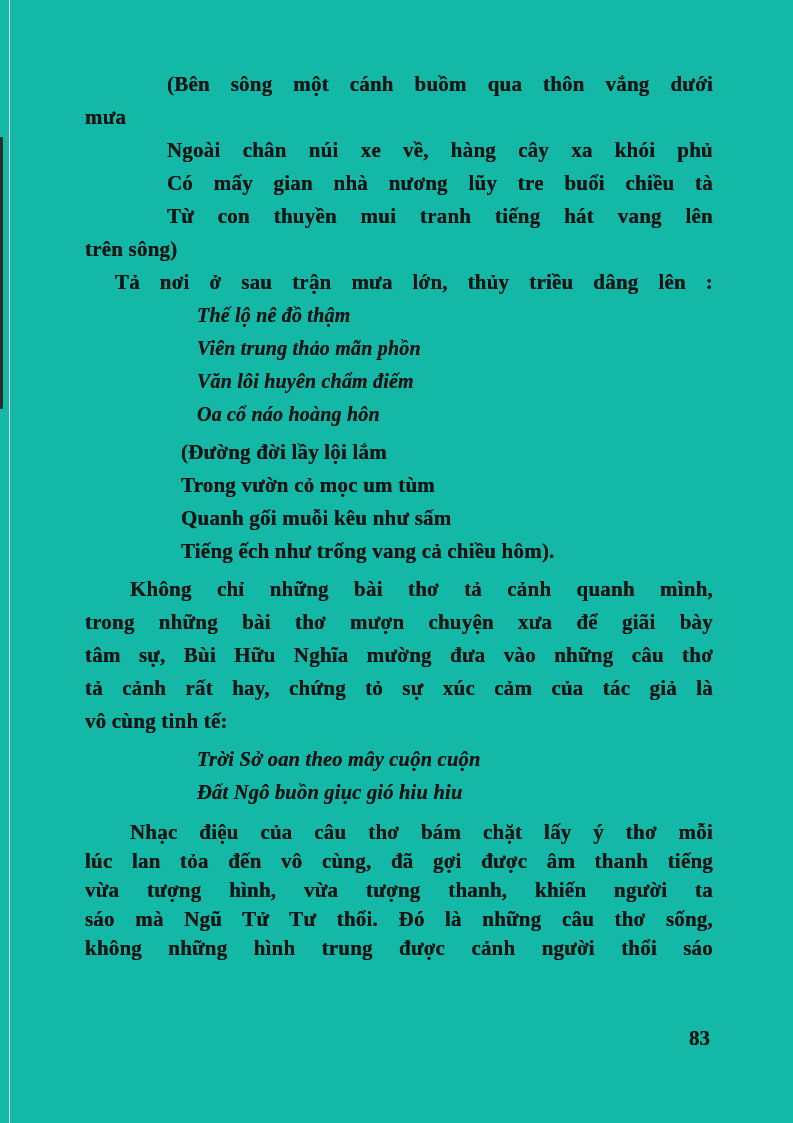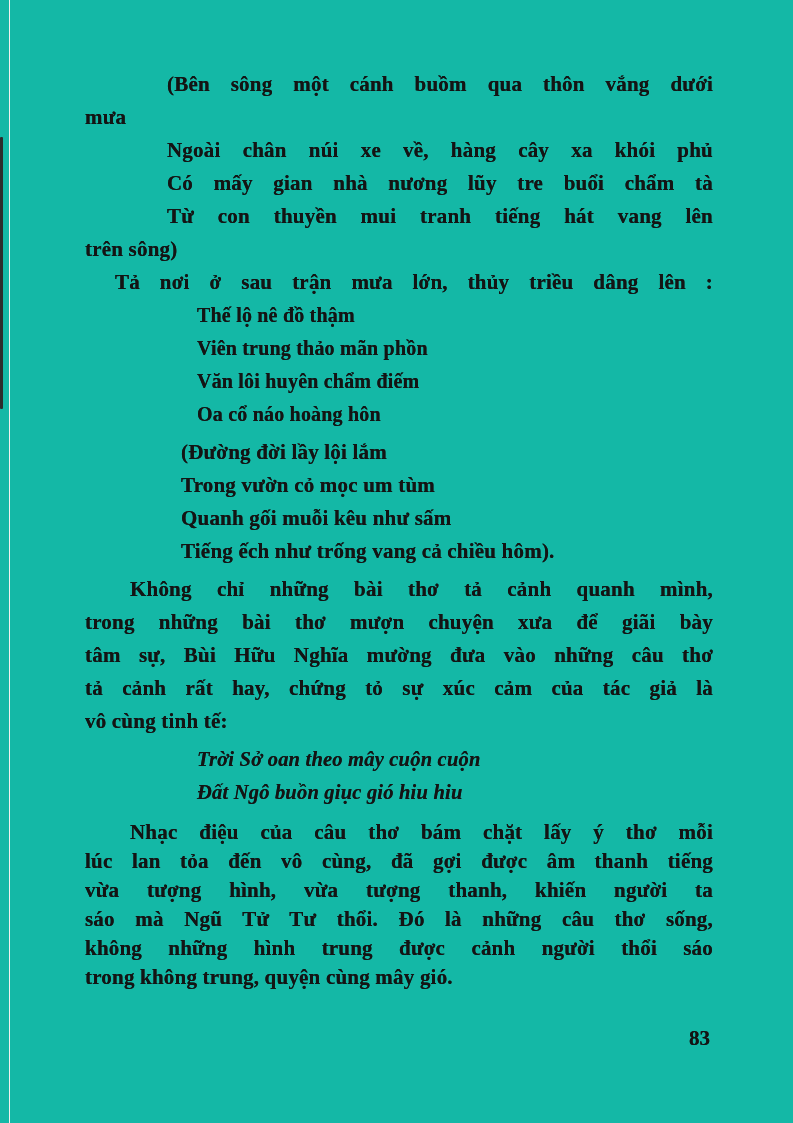--- a/index.html
+++ b/index.html
@@ -25,21 +25,21 @@
     line-height: 33px;
     white-space: normal;
     text-shadow: 0 0 0.6px rgba(20,20,20,0.85);
     letter-spacing: 0.2px;
   }
   .tight   { line-height: 29px; }
   .j       { text-align: justify; text-align-last: justify; }
   .verse   { padding-left: 82px; }
   .tnoi    { padding-left: 30px; }
   .pfirst  { padding-left: 45px; }
-  .han     { padding-left: 112px; font-size: 20px; }
+  .han     { padding-left: 112px; font-style: italic; font-size: 20px; }
   .trans   { padding-left: 96px; }
   .couplet { padding-left: 112px; font-style: italic; font-size: 20.5px; }
   .gap1    { margin-top: 5px; }
   .gap2    { margin-top: 9px; }
   .page-number {
     position: absolute;
     top: 1026px;
     right: 83px;
     font-size: 21px;
     font-weight: 700;
@@ -62,21 +62,21 @@
 </head>
 <body>
 
 <div class="page">
   <div class="gutter-line"></div>
   <div class="edge-artifact"></div>
   <div class="text-block">
       <div class="line verse j">(Bên sông một cánh buồm qua thôn vắng dưới</div>
       <div class="line flush">mưa</div>
       <div class="line verse j">Ngoài chân núi xe về, hàng cây xa khói phủ</div>
-      <div class="line verse j">Có mấy gian nhà nương lũy tre buổi chẩm tà</div>
+      <div class="line verse j">Có mấy gian nhà nương lũy tre buổi chiều tà</div>
       <div class="line verse j">Từ con thuyền mui tranh tiếng hát vang lên</div>
       <div class="line flush">trên sông)</div>
       <div class="line tnoi j">Tả nơi ở sau trận mưa lớn, thủy triều dâng lên :</div>
       <div class="line han">Thế lộ nê đồ thậm</div>
       <div class="line han">Viên trung thảo mãn phồn</div>
       <div class="line han">Văn lôi huyên chẩm điếm</div>
       <div class="line han">Oa cổ náo hoàng hôn</div>
       <div class="line trans gap1">(Đường đời lầy lội lắm</div>
       <div class="line trans">Trong vườn cỏ mọc um tùm</div>
       <div class="line trans">Quanh gối muỗi kêu như sấm</div>
@@ -86,16 +86,15 @@
       <div class="line flush j">tâm sự, Bùi Hữu Nghĩa mường đưa vào những câu thơ</div>
       <div class="line flush j">tả cảnh rất hay, chứng tỏ sự xúc cảm của tác giả là</div>
       <div class="line flush">vô cùng tinh tế:</div>
       <div class="line couplet gap1">Trời Sở oan theo mây cuộn cuộn</div>
       <div class="line couplet">Đất Ngô buồn giục gió hiu hiu</div>
       <div class="line pfirst j tight gap2">Nhạc điệu của câu thơ bám chặt lấy ý thơ mỗi</div>
       <div class="line flush j tight">lúc lan tỏa đến vô cùng, đã gợi được âm thanh tiếng</div>
       <div class="line flush j tight">vừa tượng hình, vừa tượng thanh, khiến người ta</div>
       <div class="line flush j tight">sáo mà Ngũ Tử Tư thổi. Đó là những câu thơ sống,</div>
       <div class="line flush j tight">không những hình trung được cảnh người thổi sáo</div>
-      <div class="line flush tight">trong không trung, quyện cùng mây gió.</div>
     </div>
   <div class="page-number">83</div>
 </div>
 
 </body></html>

